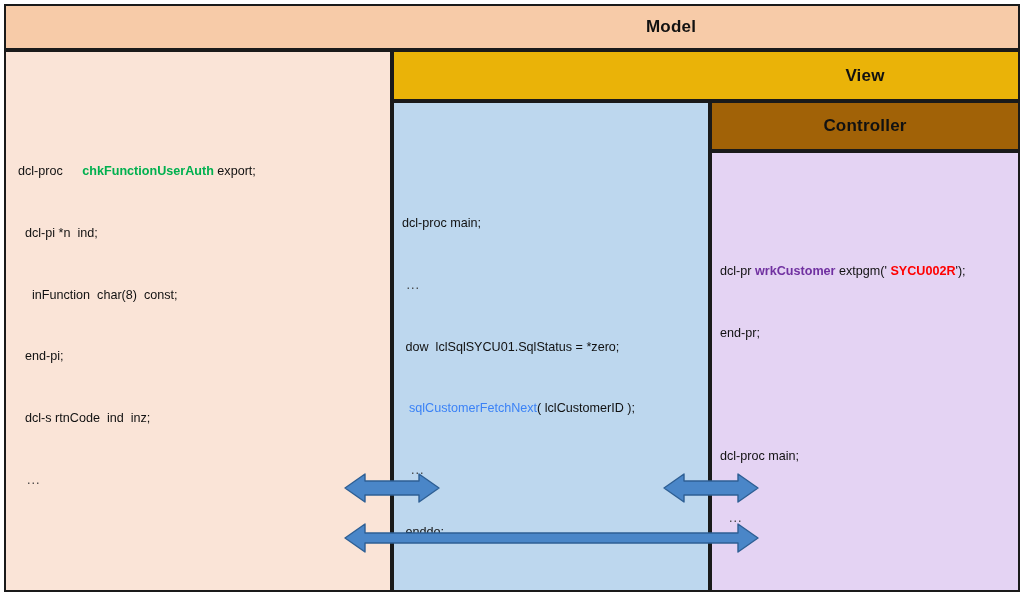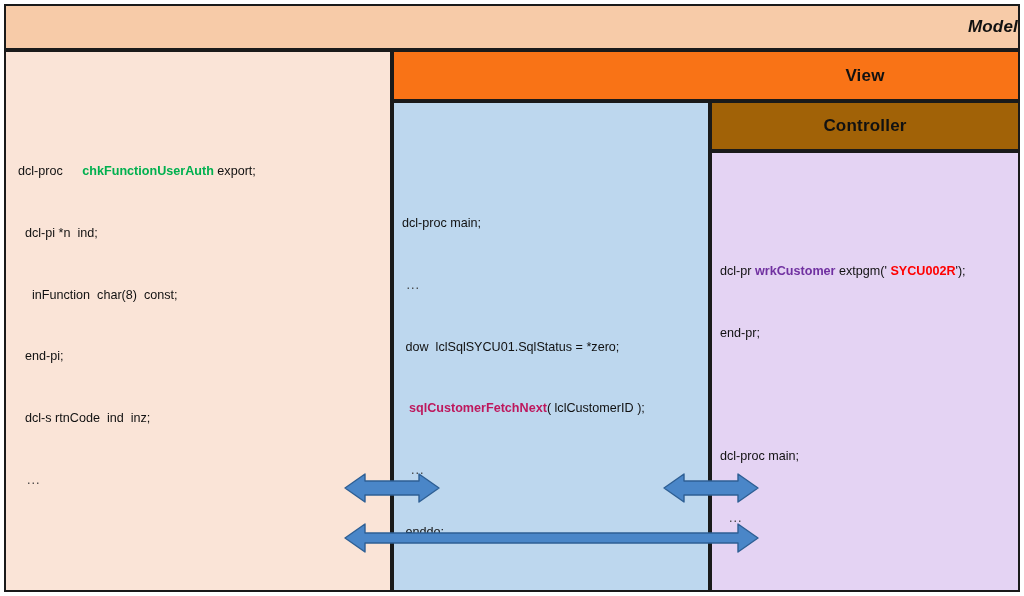--- a/index.html
+++ b/index.html
@@ -37,41 +37,40 @@
 
   
   #model-header {
     left: 4px;
     top: 4px;
     width: 1016px;
     height: 46px;
     background: #F7CBA8;
     display: flex;
     align-items: center;
-    justify-content: flex-end;
-    font-style: italic;
+    justify-content: flex-start;
   }
   #model-header .band-title { margin-left: 640px; }
 
   
   #model-body {
     left: 4px;
     top: 50px;
     width: 388px;
     height: 542px;
     background: #FAE4D7;
   }
 
   
   #view-header {
     left: 392px;
     top: 50px;
     width: 628px;
     height: 51px;
-    background: #f97316;
+    background: #eab308;
     display: flex;
     align-items: center;
     justify-content: center;
   }
   #view-header .band-title { margin-left: 318px; }
 
   
   #view-body {
     left: 392px;
     top: 101px;
@@ -109,21 +108,21 @@
     line-height: 20.6px;
     color: #111111;
     white-space: pre;
   }
   .code .ln { display: block; height: 20.6px; }
   .code .blank { display: block; height: 20.6px; }
 
   .t-title   { color: #FF0000; font-weight: bold; }
   .t-kw      { color: #111111; font-weight: bold; }
   .t-green   { color: #00B04F; font-weight: bold; margin-left: 16px; }
-  .t-blue    { color: #be185d; font-weight: bold; }
+  .t-blue    { color: #3b82f6; font-weight: normal; }
   .t-purple  { color: #7030A0; font-weight: bold; }
   .t-dots    { color: #3a3a3a; letter-spacing: 1px; }
 
   #model-code      { left: 18px;  top: 58px;  }
   #view-code       { left: 402px; top: 110px; }
   #controller-code { left: 720px; top: 158px; }
 
   
   .arrow-svg {
     position: absolute;

